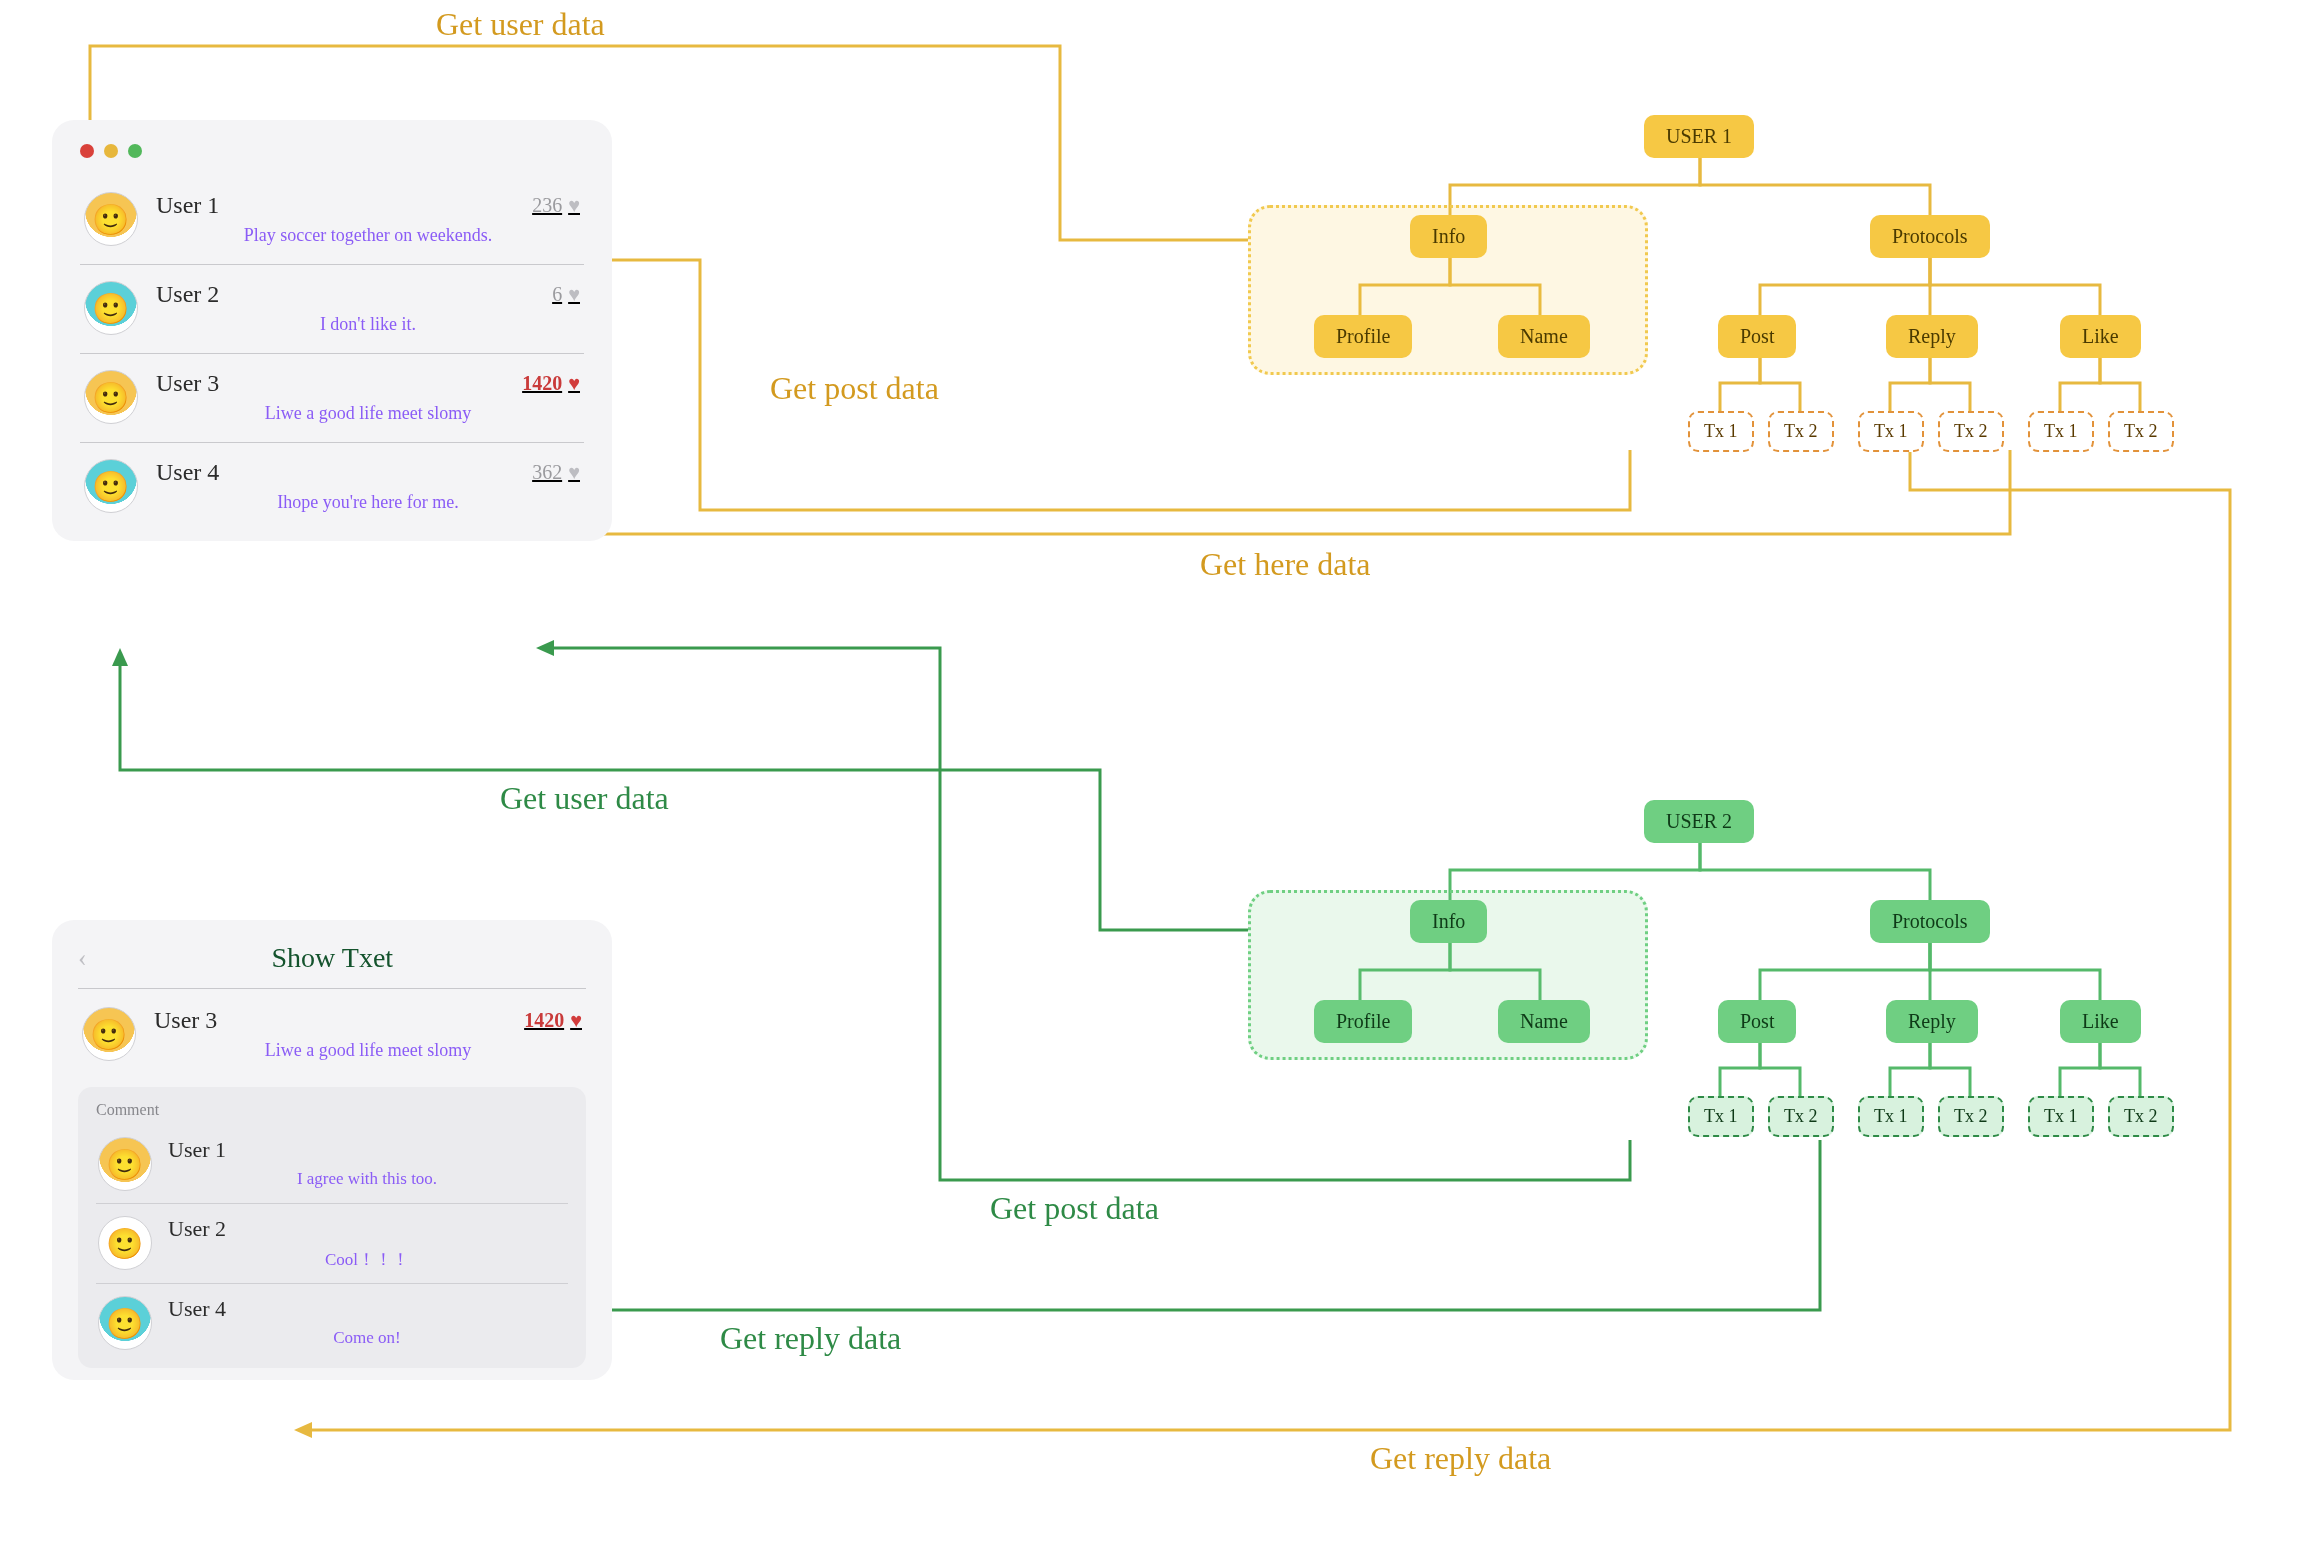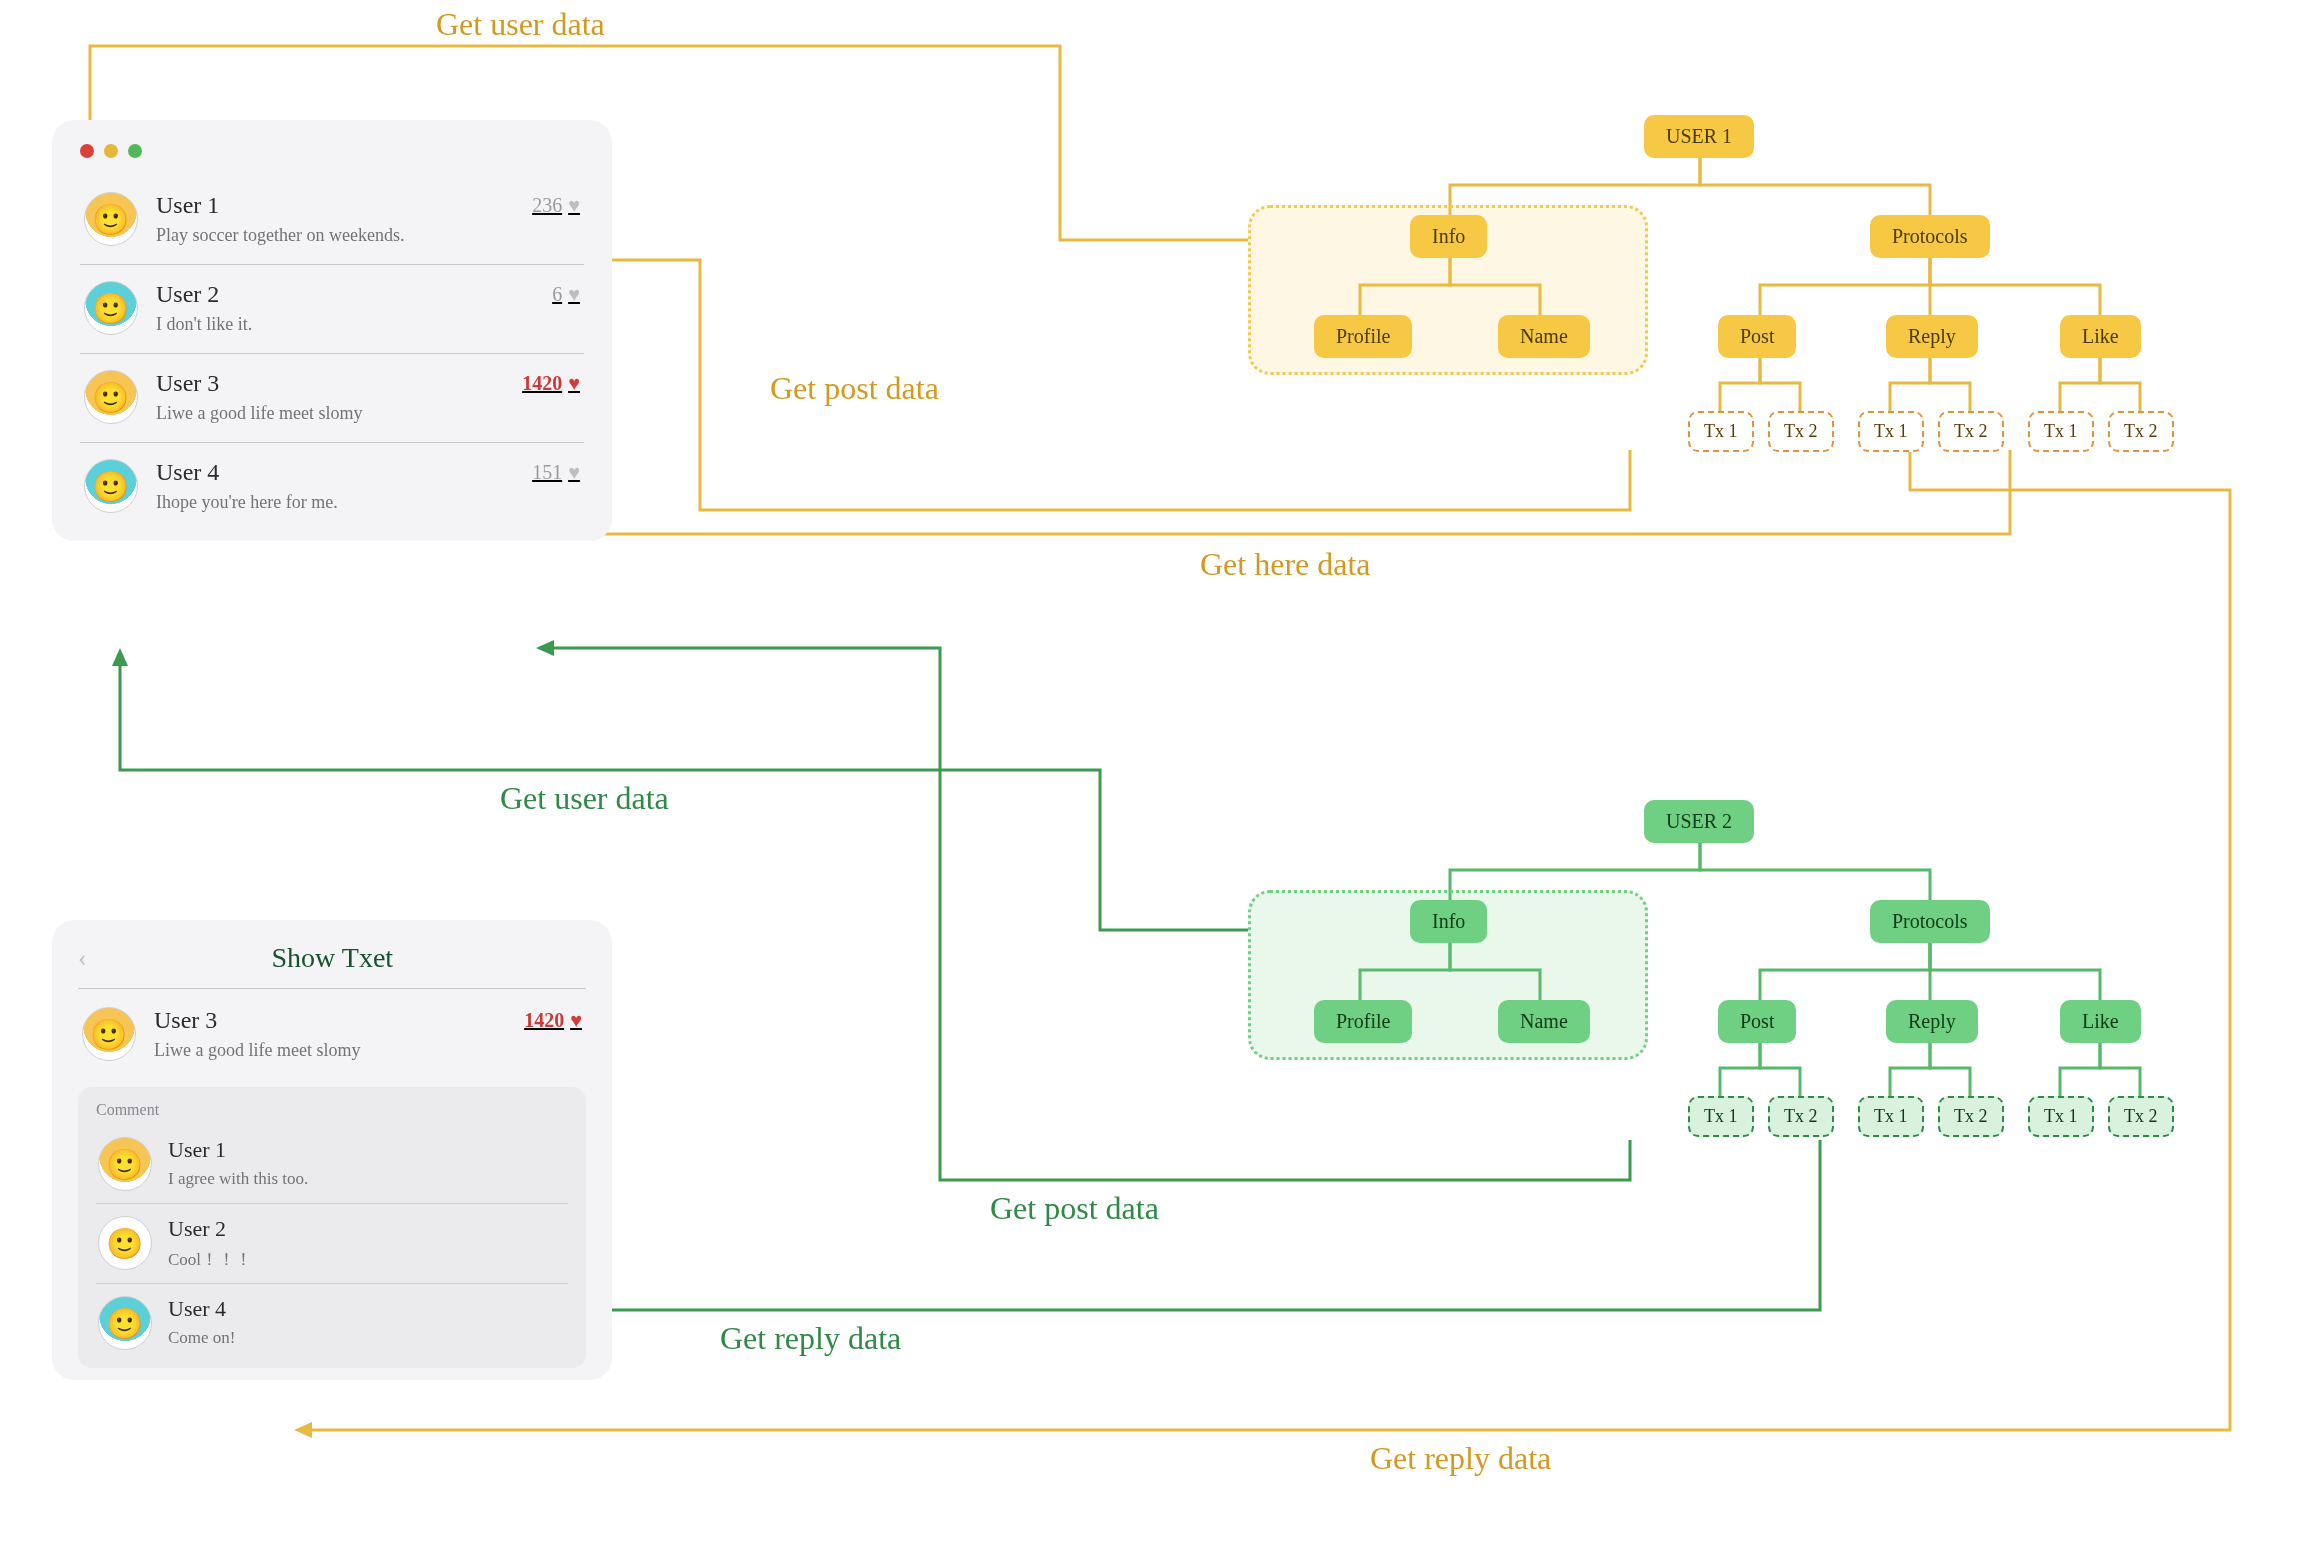--- a/index.html
+++ b/index.html
@@ -44,21 +44,21 @@
   .avatar.white  { background:#fff; }
   .post-body { flex:1; }
   .post-head { display:flex; justify-content:space-between; align-items:center; }
   .post-user { font-size:24px; color:#2b2b2b; }
   .likes { display:flex; align-items:center; gap:6px; font-size:20px;text-decoration:underline; }
   .likes .count.gray { color:#9a9a9e; }
   .likes .count.red  { color:#c93a3a; font-weight:bold; }
   .heart { font-size:20px; }
   .heart.gray { color:#bdbdc2; }
   .heart.red  { color:#d23c3c; }
-  .post-text { font-size:18px; color:#737373; margin-top:6px; }
+  .post-text { font-size:18px; color:#8b5cf6; margin-top:6px;text-align:center; }
 
   
   .detail-panel {
     position:absolute;
     left:52px; top:920px;
     width:560px;
     background:#f4f4f6;
     border-radius:22px;
     padding:22px 26px 12px;
   }
@@ -205,21 +205,21 @@
       <div class="post-text">Liwe a good life meet slomy</div>
     </div>
   </div>
 
   <div class="post">
     <div class="avatar blue">🙂</div>
     <div class="post-body">
       <div class="post-head">
         <span class="post-user">User 4</span>
         <span class="likes">
-          <span class="count gray">151</span>
+          <span class="count gray">362</span>
           <span class="heart gray">♥</span>
         </span>
       </div>
       <div class="post-text">Ihope you're here for me.</div>
     </div>
   </div>
 </div>
 
 <div class="detail-panel">
   <div class="detail-head">

